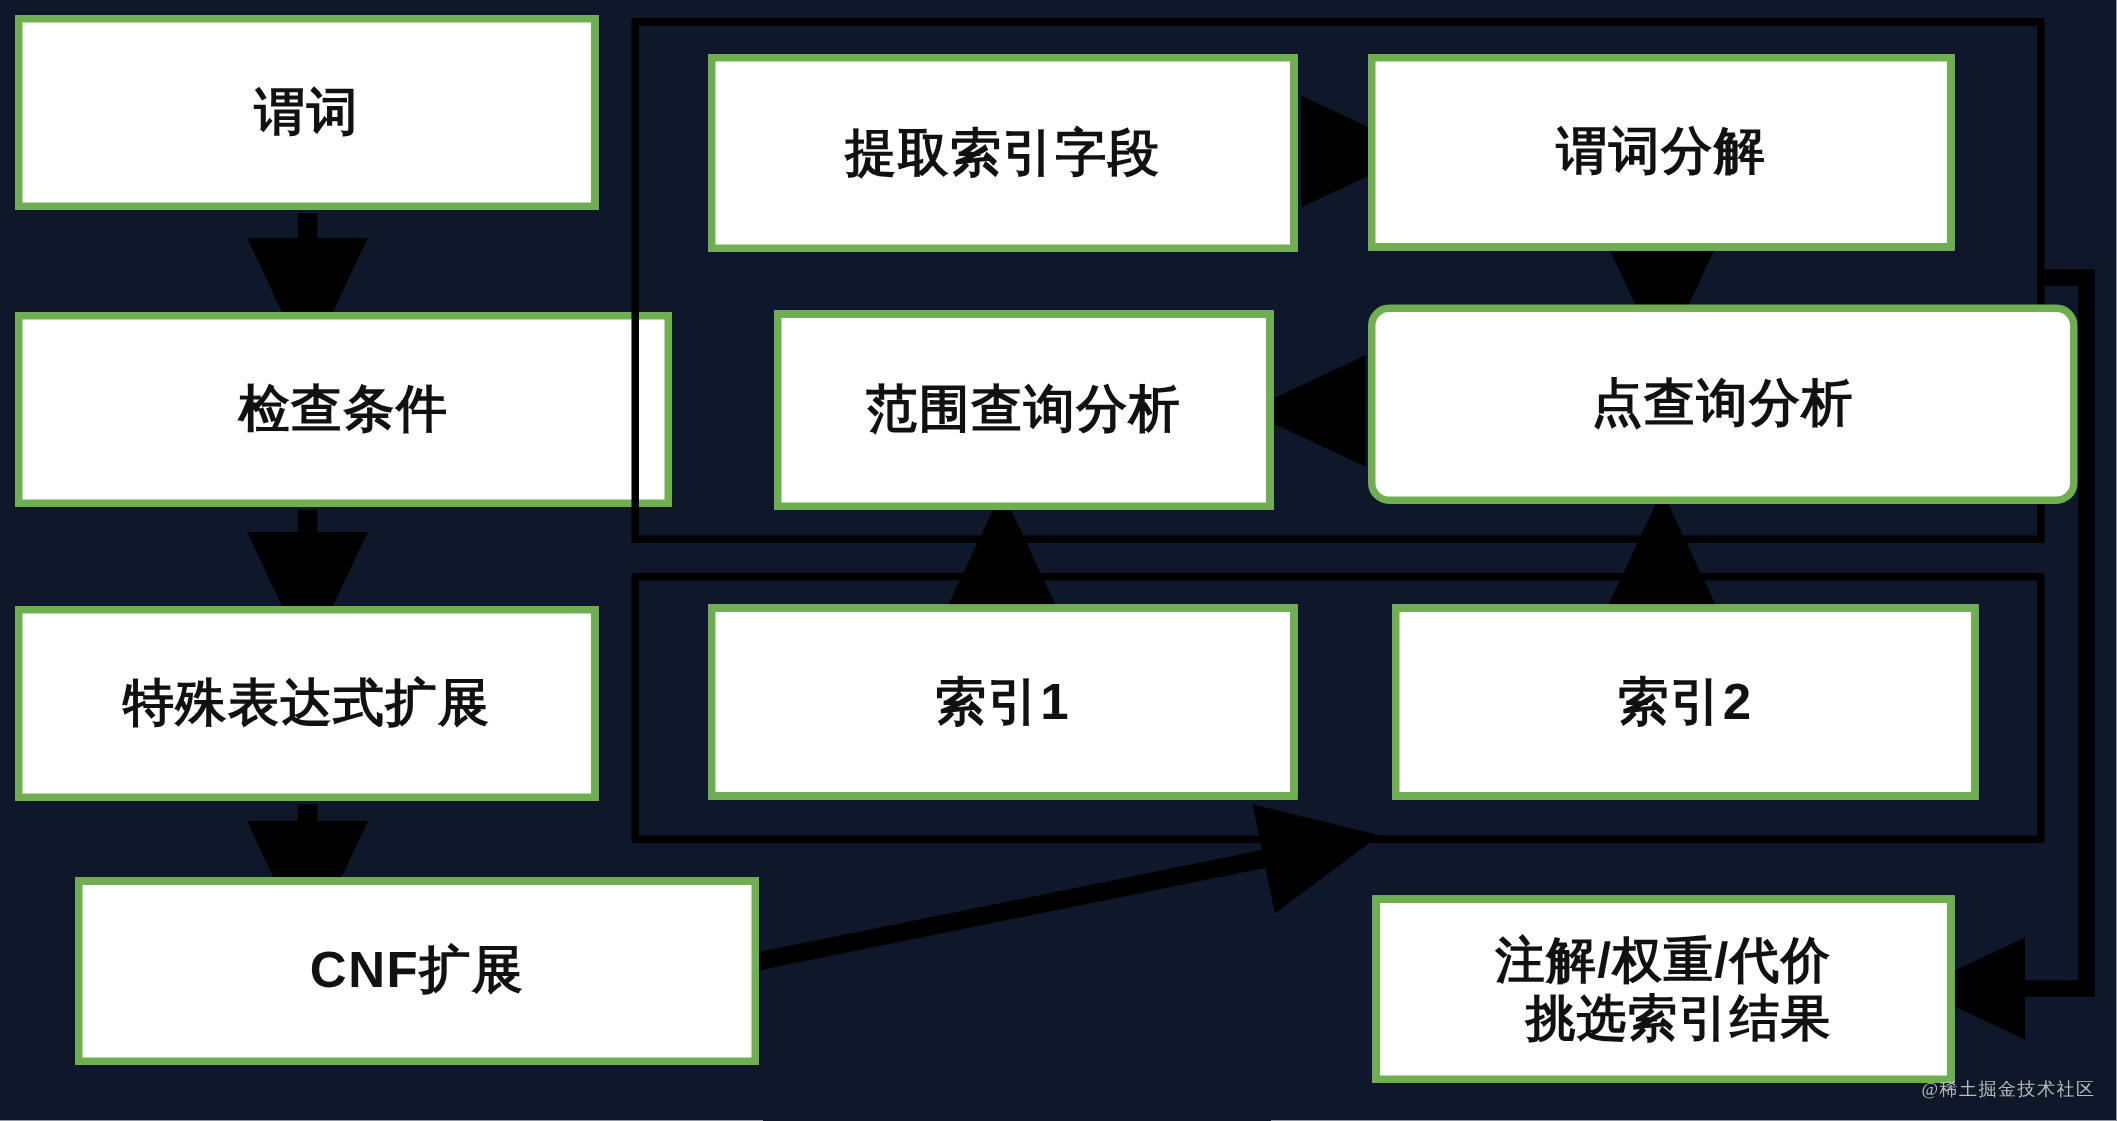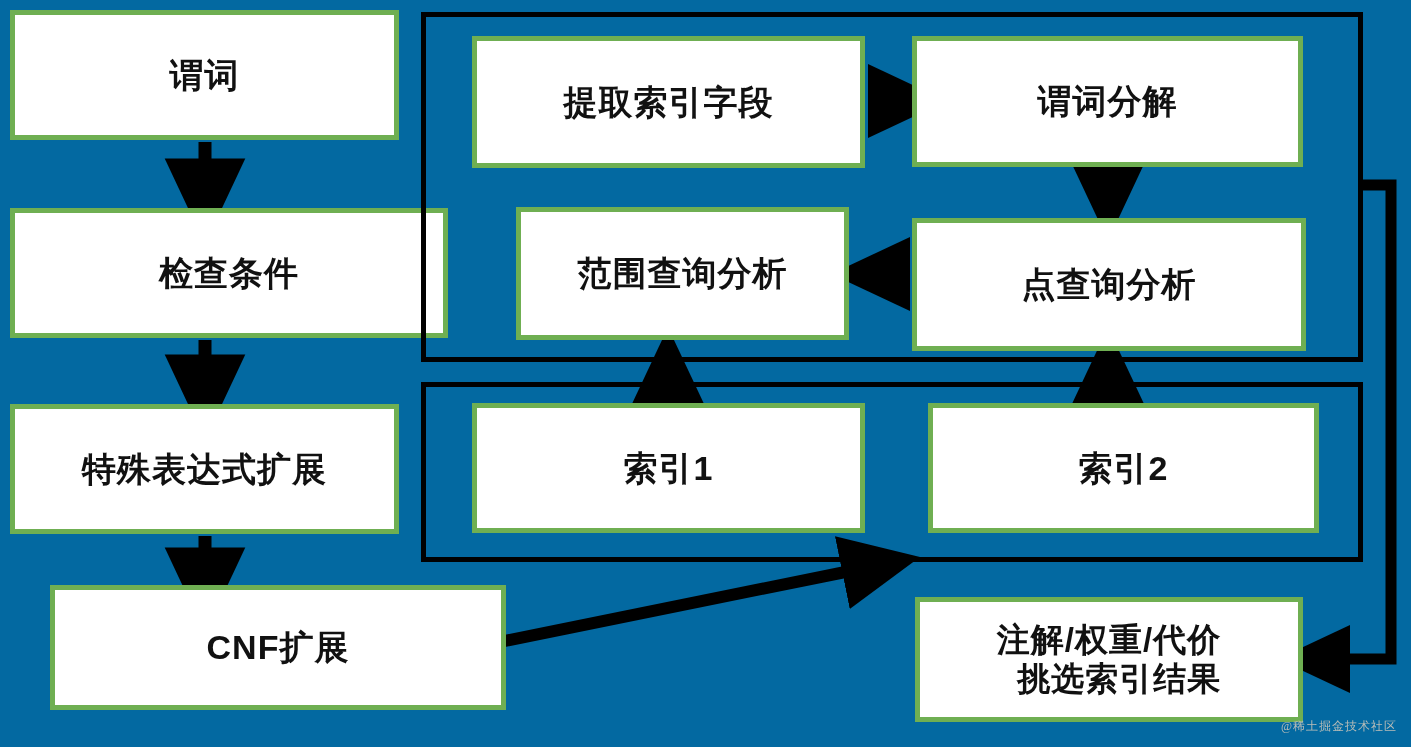--- a/index.html
+++ b/index.html
@@ -4,21 +4,21 @@
 <style>
   html, body {
     margin: 0;
     padding: 0;
     background: #ffffff;
   }
   #stage {
     position: relative;
     width: 1411px;
     height: 747px;
-    background: #0369a1;
+    background: #0f172a;
     overflow: hidden;
     font-family: "Liberation Sans", "DejaVu Sans", sans-serif;
   }
   #connectors {
     position: absolute;
     left: 0;
     top: 0;
     width: 1411px;
     height: 747px;
     pointer-events: none;
@@ -56,21 +56,21 @@
   
   #node-predicate      { left: 10px;  top: 10px;  width: 389px; height: 130px; }
   #node-check-cond     { left: 10px;  top: 208px; width: 438px; height: 130px; }
   #node-special-expand { left: 10px;  top: 404px; width: 389px; height: 130px; }
   #node-cnf-expand     { left: 10px;  top: 585px; width: 456px; height: 125px; margin-left: 40px; }
   
   #panel-analysis      { left: 421px; top: 12px;  width: 942px; height: 350px; }
   #node-extract-field  { left: 472px; top: 36px;  width: 393px; height: 132px; }
   #node-pred-decomp    { left: 912px; top: 36px;  width: 391px; height: 131px; }
   #node-range-query    { left: 472px; top: 207px; width: 333px; height: 133px; margin-left: 44px; }
-  #node-point-query    { left: 912px; top: 218px; width: 394px; height: 133px; }
+  #node-point-query    { left: 912px; top: 203px; width: 473px; height: 133px; border-radius: 14px; }
   
   #panel-index         { left: 421px; top: 382px; width: 942px; height: 180px; }
   #node-index-1        { left: 472px; top: 403px; width: 393px; height: 130px; }
   #node-index-2        { left: 928px; top: 403px; width: 391px; height: 130px; }
   
   #node-pick-result    { left: 915px; top: 597px; width: 388px; height: 125px; }
 
   #watermark {
     position: absolute;
     right: 14px;

